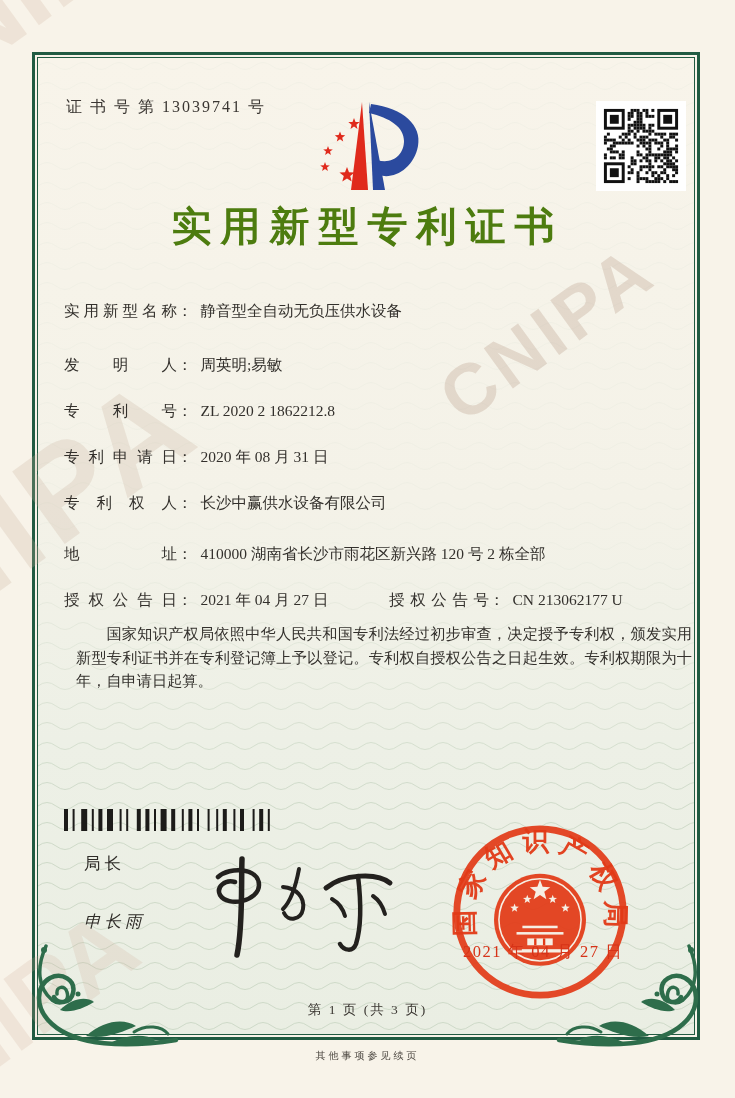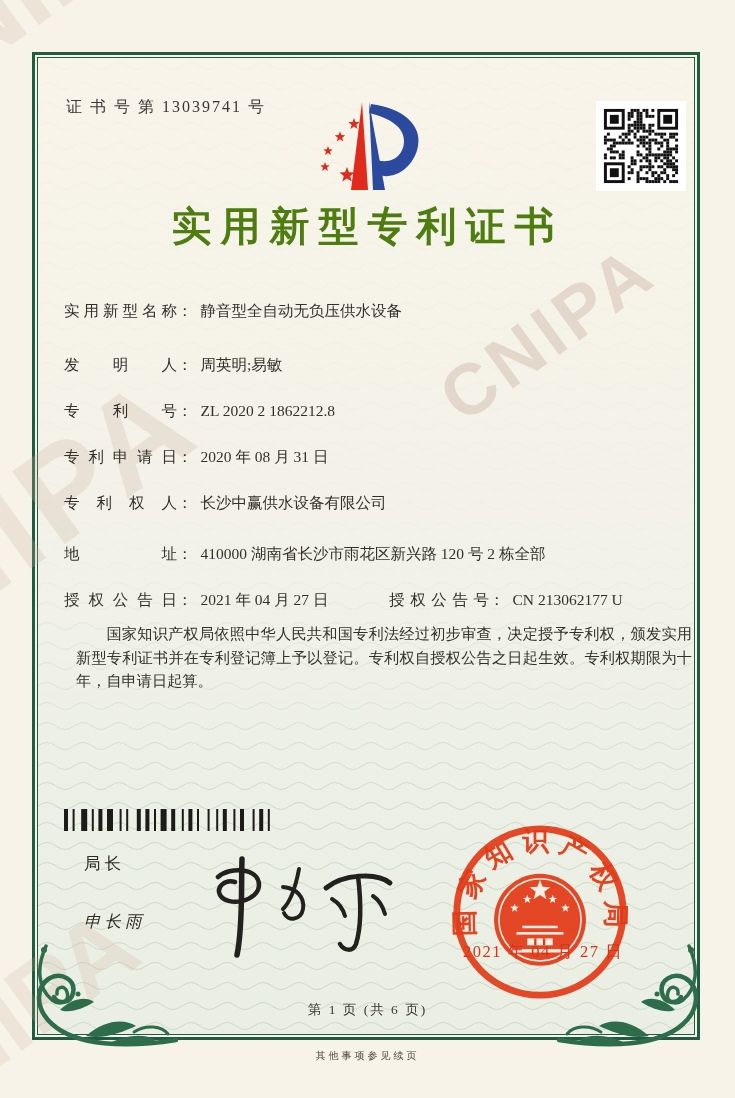--- a/index.html
+++ b/index.html
@@ -486,16 +486,16 @@
       <rect x="79" y="119" width="26" height="7"></rect>
       <rect x="64" y="130" width="56" height="3.4"></rect>
     </g>
     <g fill="#e23a17">
       <rect x="86" y="119" width="2.4" height="7"></rect>
       <rect x="95" y="119" width="2.4" height="7"></rect>
     </g>
   </svg>
   <div class="content-item seal-date">2021 年 04 月 27 日</div>
 
-  <div class="content-item page-info">第 1 页 (共 6 页)</div>
+  <div class="content-item page-info">第 1 页 (共 3 页)</div>
   <div class="content-item cont-note">其他事项参见续页</div>
 
 </div>
 
 </body></html>

